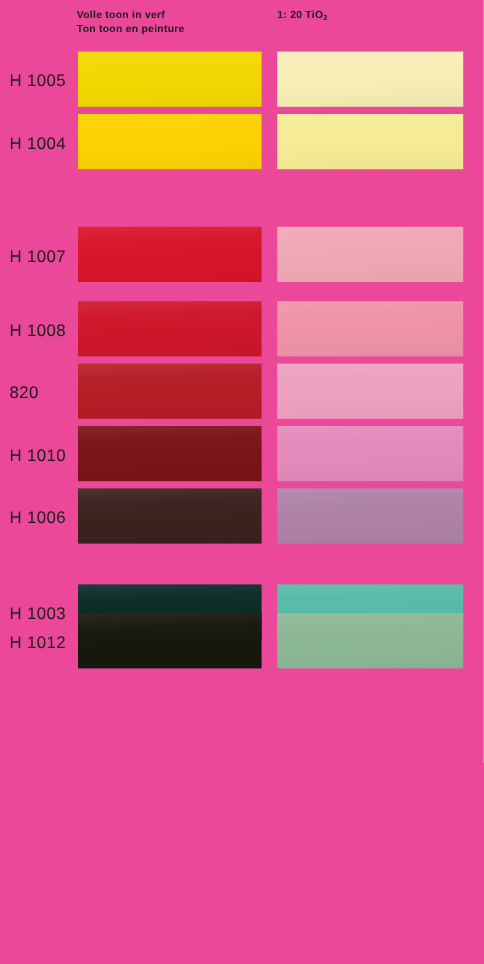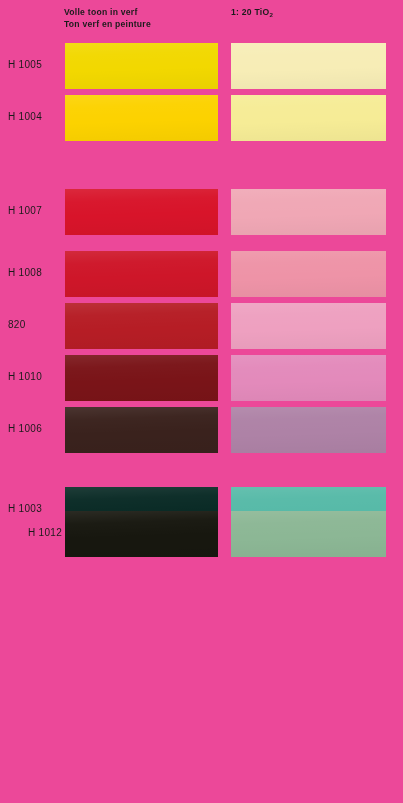--- a/index.html
+++ b/index.html
@@ -59,21 +59,21 @@
     position: absolute;
     left: 0;
     width: 403px;
     height: 46px;
   }
   .row-label {
     position: absolute;
     left: 8px;
     top: 16px;
     width: 54px;
-    font-size: 10px;
+    font-size: 14px;
     color: #1b1b1b;
     letter-spacing: 0.3px;
     white-space: nowrap;
   }
   .swatch {
     position: absolute;
     top: 0;
     height: 46px;
   }
   .swatch-full {
@@ -98,21 +98,21 @@
   }
 </style>
 </head>
 <body>
 
 <div id="sheet">
 
   <div id="header">
     <div class="hdr-col" id="hdr-left">
       <span>Volle toon in verf</span>
-      <span class="hdr-line2">Ton verf en peinture</span>
+      <span class="hdr-line2">Ton toon en peinture</span>
     </div>
     <div class="hdr-col" id="hdr-right">
       <span>1: 20  TiO</span><span class="sub">2</span>
     </div>
   </div>
 
   <div id="rows">
       <div class="row" style="top: 43px;">
         <div class="row-label">H 1005</div>
         <div class="swatch swatch-full" style="background: rgb(242, 216, 0);"></div>
@@ -146,20 +146,20 @@
       <div class="row" style="top: 407px;">
         <div class="row-label">H 1006</div>
         <div class="swatch swatch-full" style="background: rgb(58, 34, 29);"></div>
         <div class="swatch swatch-tint" style="background: rgb(174, 130, 166);"></div>
       </div>
       <div class="row" style="top: 459px; margin-top: 28px;">
         <div class="row-label">H 1003</div>
         <div class="swatch swatch-full" style="background: rgb(10, 43, 38);"></div>
         <div class="swatch swatch-tint" style="background: rgb(87, 186, 168);"></div>
       </div>
-      <div class="row" style="top: 511px; text-align: right;">
+      <div class="row" style="top: 511px;">
         <div class="row-label">H 1012</div>
         <div class="swatch swatch-full" style="background: rgb(23, 23, 15);"></div>
         <div class="swatch swatch-tint" style="background: rgb(140, 183, 149);"></div>
       </div>
     </div>
 
 </div>
 
 </body></html>

